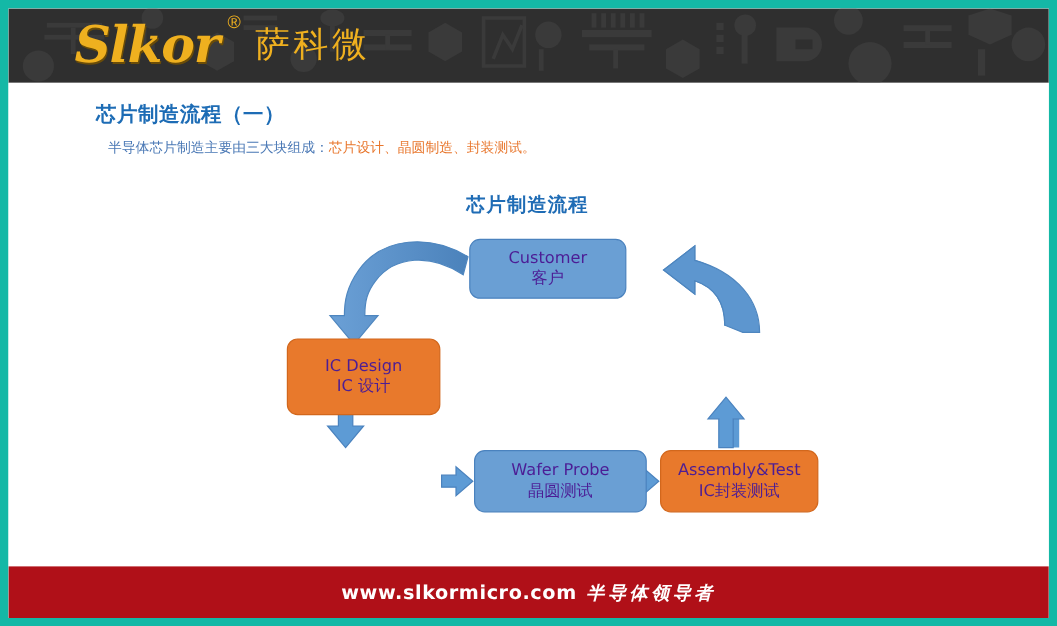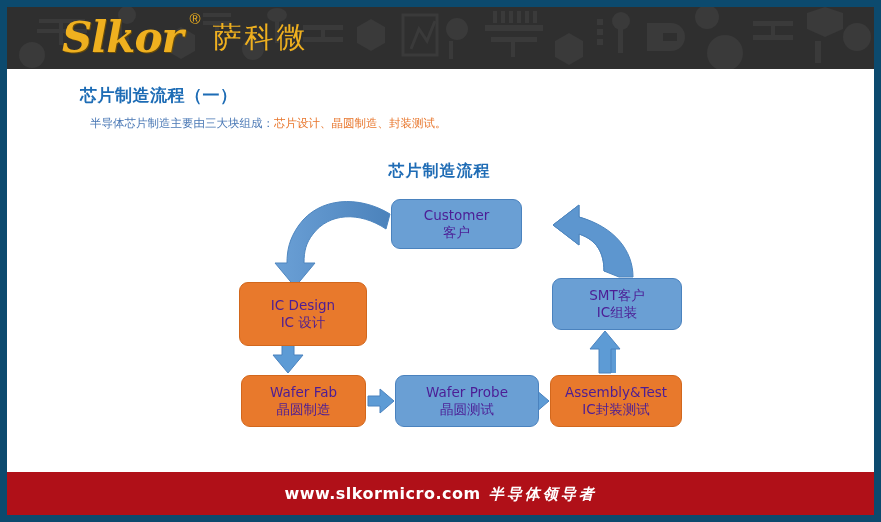--- a/index.html
+++ b/index.html
@@ -10,21 +10,21 @@
   body {
     font-family: "Liberation Sans", "DejaVu Sans", sans-serif;
   }
 
   #slide {
     position: relative;
     width: 881px;
     height: 522px;
     box-sizing: border-box;
     background: #ffffff;
-    border: 7px solid #0c4a6e;
+    border: 7px solid #14b8a6;
     overflow: hidden;
   }
 
   
   .header {
     position: absolute;
     left: 0;
     top: 0;
     width: 867px;
     height: 62px;
@@ -318,29 +318,21 @@
       <div class="node blue" id="node-customer">
         <span class="ln1">Customer</span>
         <span class="ln2">客户</span>
       </div>
 
       <div class="node orange" id="node-icdesign">
         <span class="ln1">IC Design</span>
         <span class="ln2">IC 设计</span>
       </div>
 
-      <div class="node blue" id="node-smt">
-        <span class="ln1">SMT客户</span>
-        <span class="ln2">IC组装</span>
-      </div>
-
-      <div class="node orange" id="node-waferfab">
-        <span class="ln1">Wafer Fab</span>
-        <span class="ln2">晶圆制造</span>
-      </div>
+
 
       <div class="node blue" id="node-waferprobe">
         <span class="ln1">Wafer Probe</span>
         <span class="ln2">晶圆测试</span>
       </div>
 
       <div class="node orange" id="node-assembly">
         <span class="ln1">Assembly&amp;Test</span>
         <span class="ln2">IC封装测试</span>
       </div>

